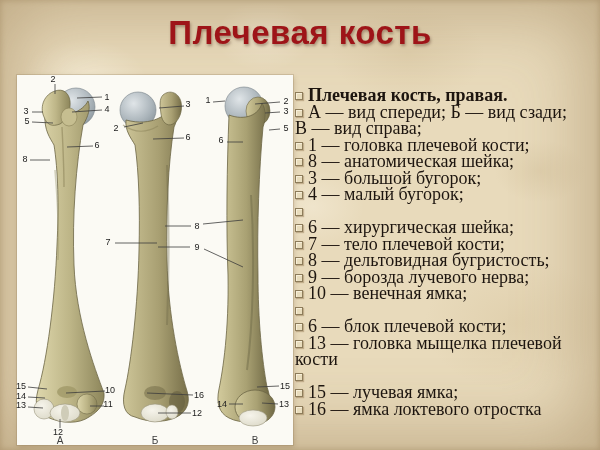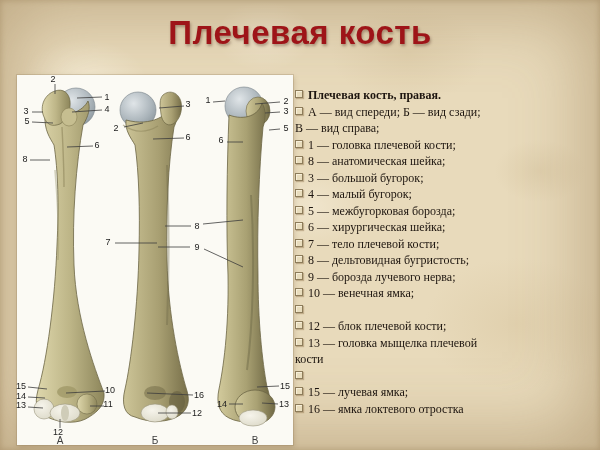--- a/index.html
+++ b/index.html
@@ -28,21 +28,21 @@
     position:absolute;left:17px;top:75px;width:276px;height:370px;
     background:#fbfaf4;
     box-shadow:0 0 0 1px rgba(150,130,95,.28), 1px 2px 5px rgba(120,90,50,.28);
   }
   .figure-panel svg{position:absolute;left:0;top:0;overflow:visible;}
   .leader{stroke:#3c3c3c;stroke-width:0.8;fill:none;}
   .callout-num{font:9px "Liberation Sans", sans-serif;fill:#222;text-anchor:middle;}
   .view-letter{font:10px "Liberation Sans", sans-serif;fill:#3d3d3d;text-anchor:middle;}
   .legend{
     position:absolute;left:295px;top:87px;width:302px;
-    font-size:12px;line-height:16.5px;color:#1d150f;
+    font-size:18px;line-height:16.5px;color:#1d150f;
   }
   .lg-line{white-space:nowrap;}
   .lg-line.bold{font-weight:bold;}
   .bullet{
     display:inline-block;width:6px;height:6px;margin:0 5px 1px 0;
     background:#e9ddbd;border:1px solid #8d7c5a;
     box-shadow:inset 1px 1px 0 #f7efd9, 1px 1px 1px rgba(120,90,50,.35);
     vertical-align:baseline;
   }
 </style>
@@ -202,28 +202,28 @@
   </div>
 
   <div class="legend" id="legend" style="color: rgb(29, 21, 15);">
       <div class="lg-line bold"><span class="bullet"></span><span>Плечевая кость, правая.</span></div>
       <div class="lg-line"><span class="bullet"></span><span>А — вид спереди; Б — вид сзади;</span></div>
       <div class="lg-line"><span>В — вид справа;</span></div>
       <div class="lg-line"><span class="bullet"></span><span>1 — головка плечевой кости;</span></div>
       <div class="lg-line"><span class="bullet"></span><span>8 — анатомическая шейка;</span></div>
       <div class="lg-line"><span class="bullet"></span><span>3 — большой бугорок;</span></div>
       <div class="lg-line"><span class="bullet"></span><span>4 — малый бугорок;</span></div>
-      <div class="lg-line"><span class="bullet"></span><span>5 — межбугорковая борозда;</span></div>
+      <div class="lg-line"><span class="bullet"></span></div>
       <div class="lg-line"><span class="bullet"></span><span>6 — хирургическая шейка;</span></div>
       <div class="lg-line"><span class="bullet"></span><span>7 — тело плечевой кости;</span></div>
       <div class="lg-line"><span class="bullet"></span><span>8 — дельтовидная бугристость;</span></div>
       <div class="lg-line"><span class="bullet"></span><span>9 — борозда лучевого нерва;</span></div>
       <div class="lg-line"><span class="bullet"></span><span>10 — венечная ямка;</span></div>
       <div class="lg-line"><span class="bullet"></span></div>
-      <div class="lg-line"><span class="bullet"></span><span>12 — блок плечевой кости;</span></div>
+      <div class="lg-line"><span class="bullet"></span><span>6 — блок плечевой кости;</span></div>
       <div class="lg-line"><span class="bullet"></span><span>13 — головка мыщелка плечевой</span></div>
       <div class="lg-line"><span>кости</span></div>
       <div class="lg-line"><span class="bullet"></span></div>
       <div class="lg-line"><span class="bullet"></span><span>15 — лучевая ямка;</span></div>
       <div class="lg-line"><span class="bullet"></span><span>16 — ямка локтевого отростка</span></div>
     </div>
 
 </div>
 
 </body></html>

